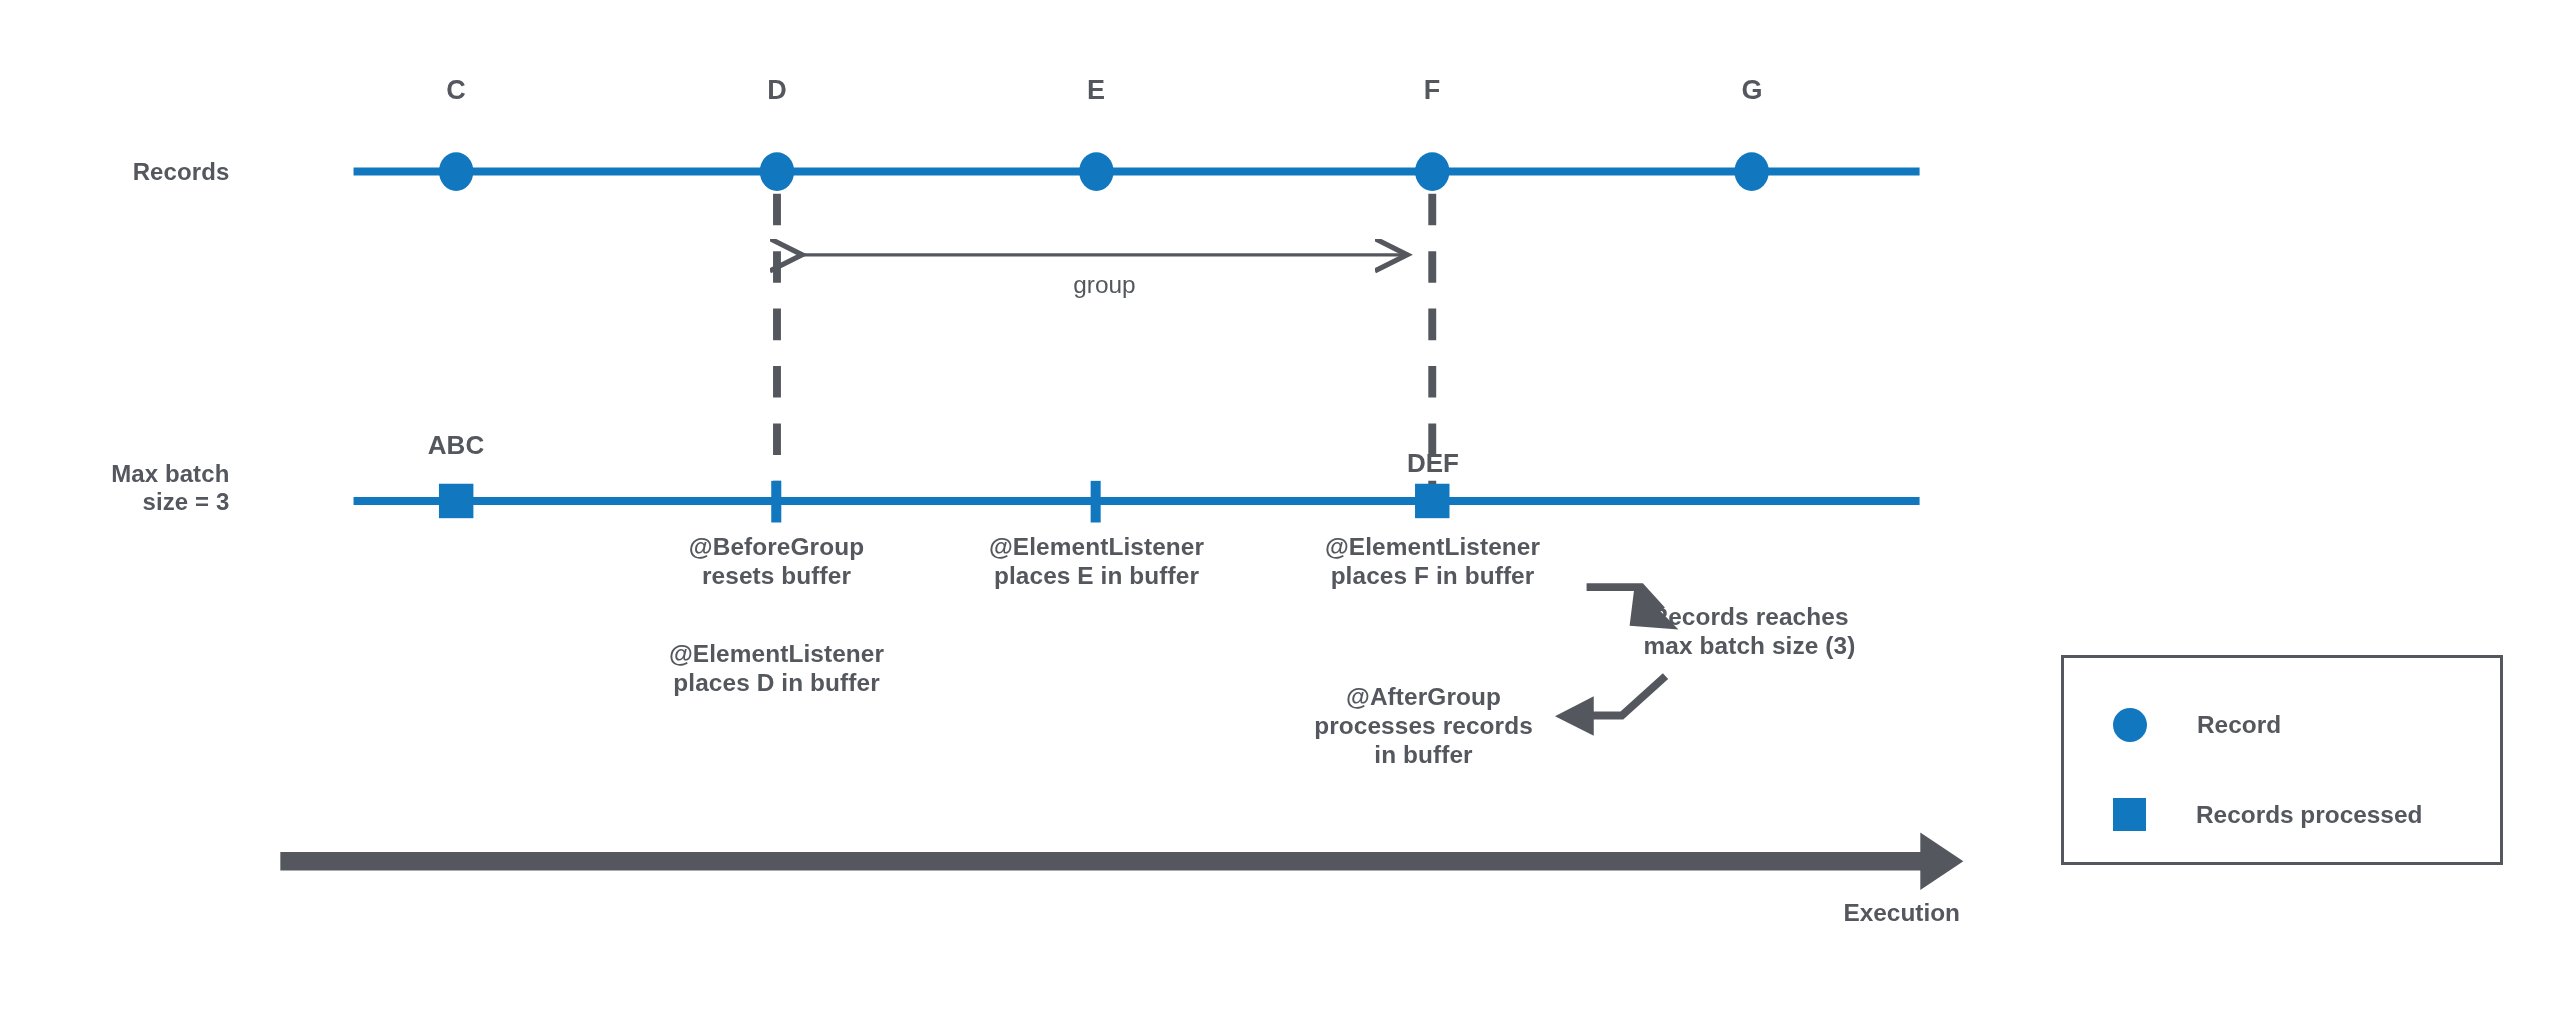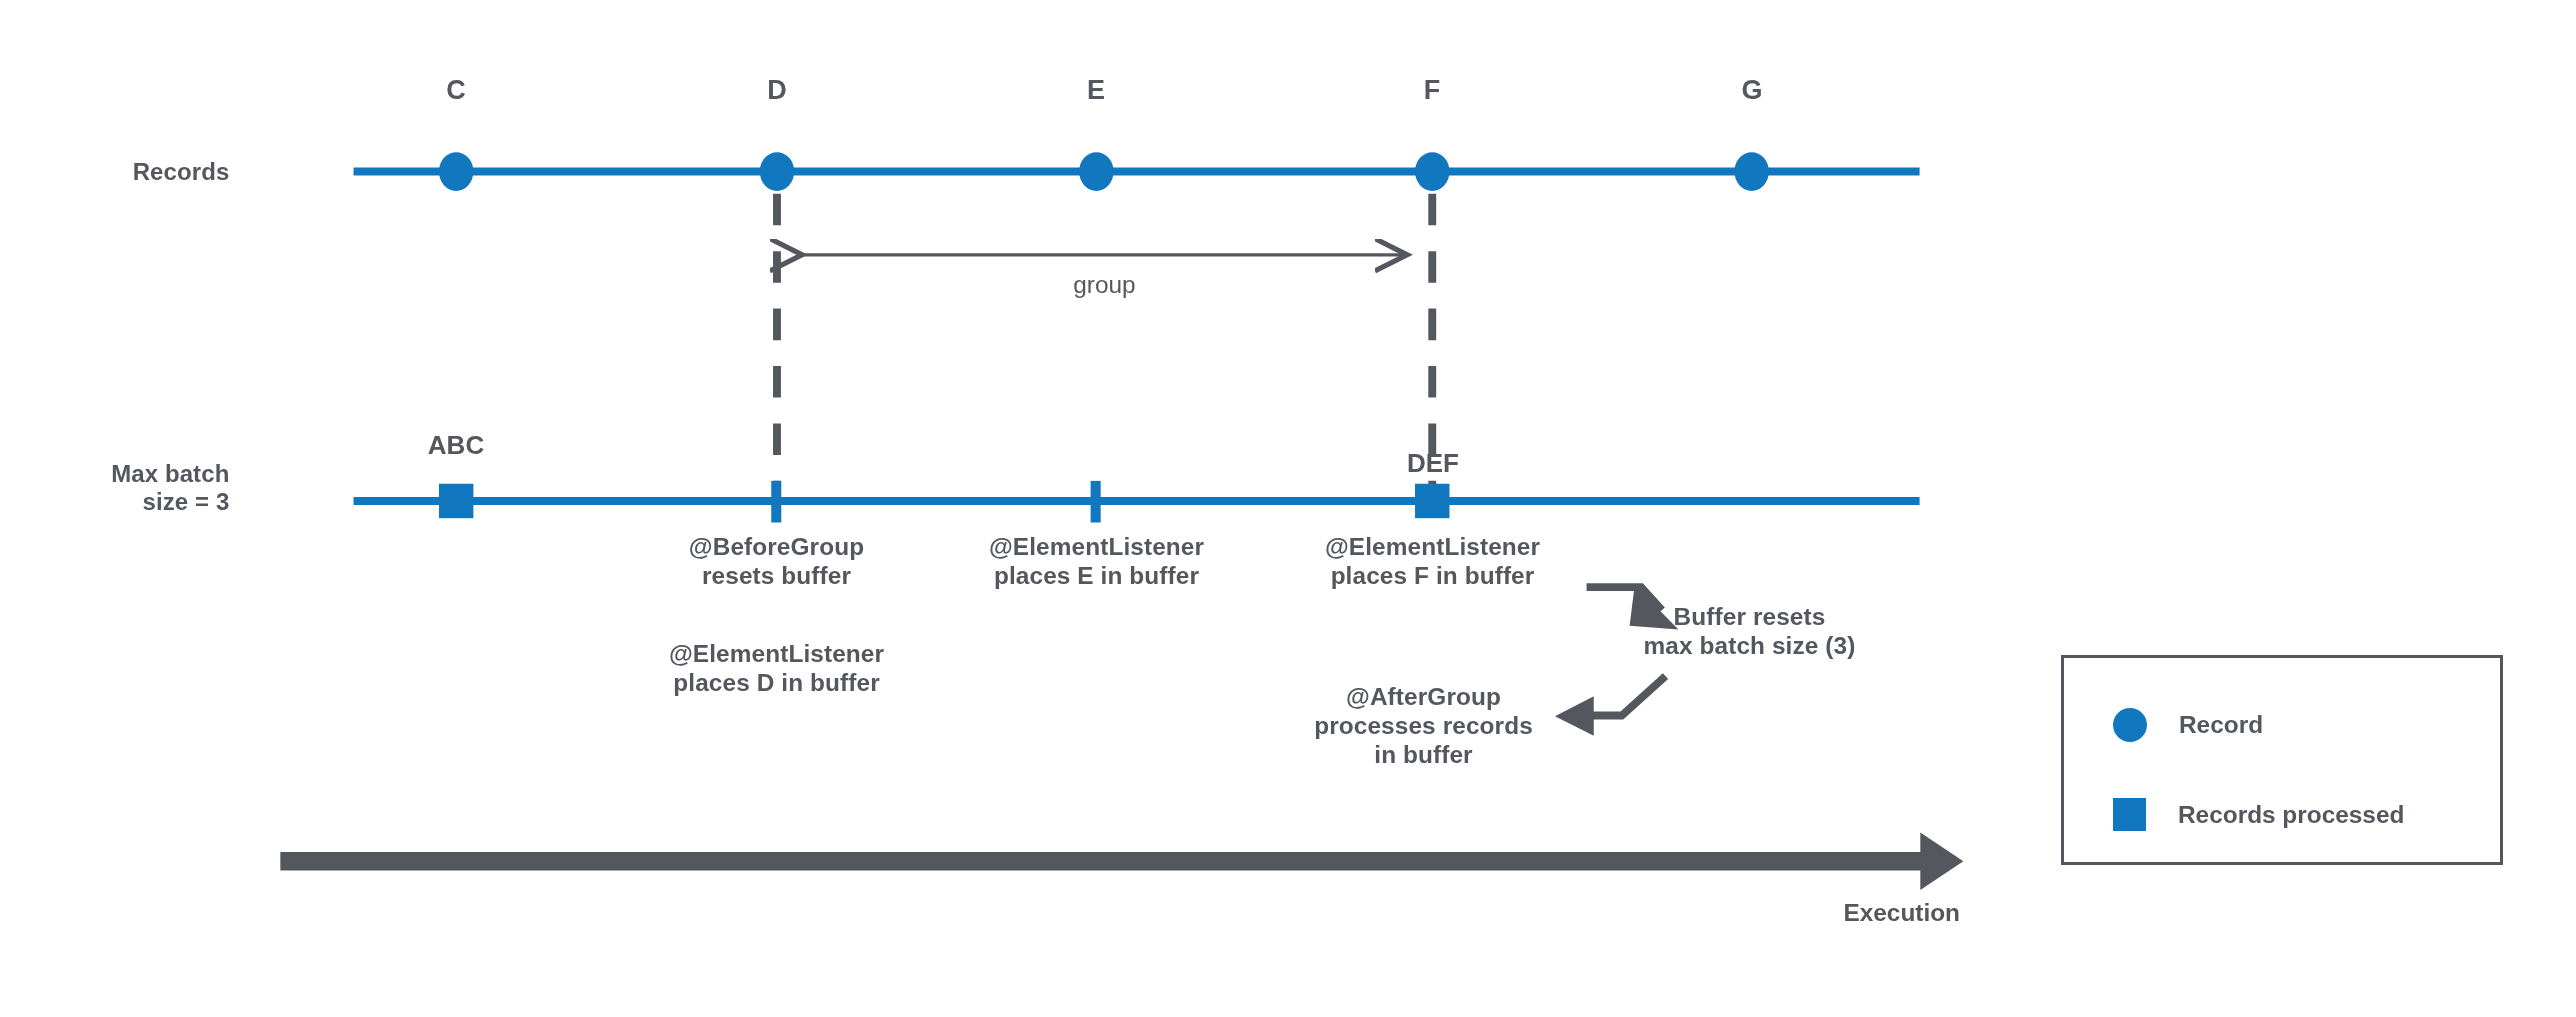--- a/index.html
+++ b/index.html
@@ -88,21 +88,21 @@
   .legend-swatch-square {
     width: 33px;
     height: 33px;
     background: #1178bf;
     flex: 0 0 auto;
   }
   .legend-text {
     font-size: 24.4px;
     font-weight: bold;
     color: #54585e;
-    margin-left: 32px;
+    margin-left: 50px;
     white-space: nowrap;
   }
 </style>
 </head>
 <body>
 
 <div id="stage">
 
   <svg class="svg-layer" viewBox="0 0 3588 1417" xmlns="http://www.w3.org/2000/svg">
 
@@ -191,21 +191,21 @@
     <div class="txt anno" style="position:static; width:100%;">places F in buffer</div>
   </div>
 
   <div style="position:absolute; left:1208px; top:675px; width:431px; text-align:center;margin-top:8px;">
     <div class="txt anno" style="position:static; width:100%;">@AfterGroup</div>
     <div class="txt anno" style="position:static; width:100%;">processes records</div>
     <div class="txt anno" style="position:static; width:100%;">in buffer</div>
   </div>
 
   <div style="position:absolute; left:1534px; top:603px; width:431px; text-align:center;">
-    <div class="txt anno" style="position:static; width:100%;">Buffer resets</div>
+    <div class="txt anno" style="position:static; width:100%;">Records reaches</div>
     <div class="txt anno" style="position:static; width:100%;">max batch size (3)</div>
   </div>
 
   <div class="txt exec-label" style="left:1630px; top:899px;">Execution</div>
 
   <div class="legend-box">
 
     <div class="legend-row" style="left:49px; top:50px;">
       <span class="legend-swatch-circle"></span>
       <span class="legend-text">Record</span>

